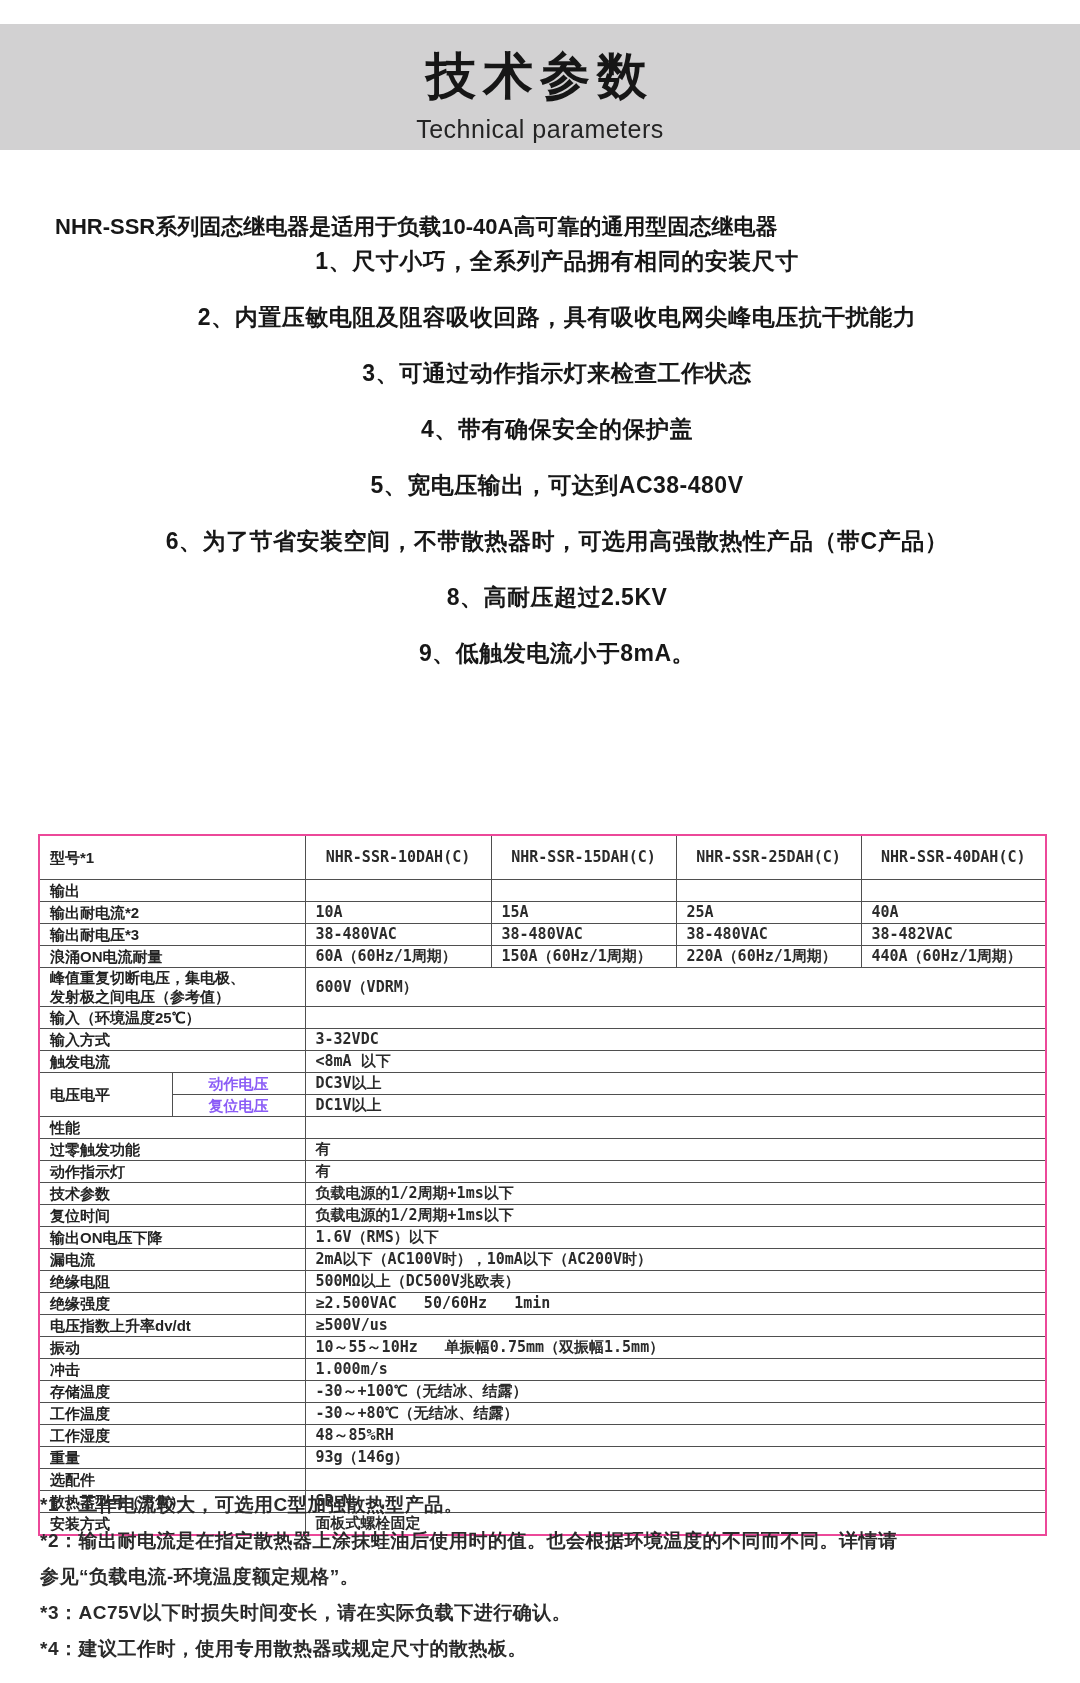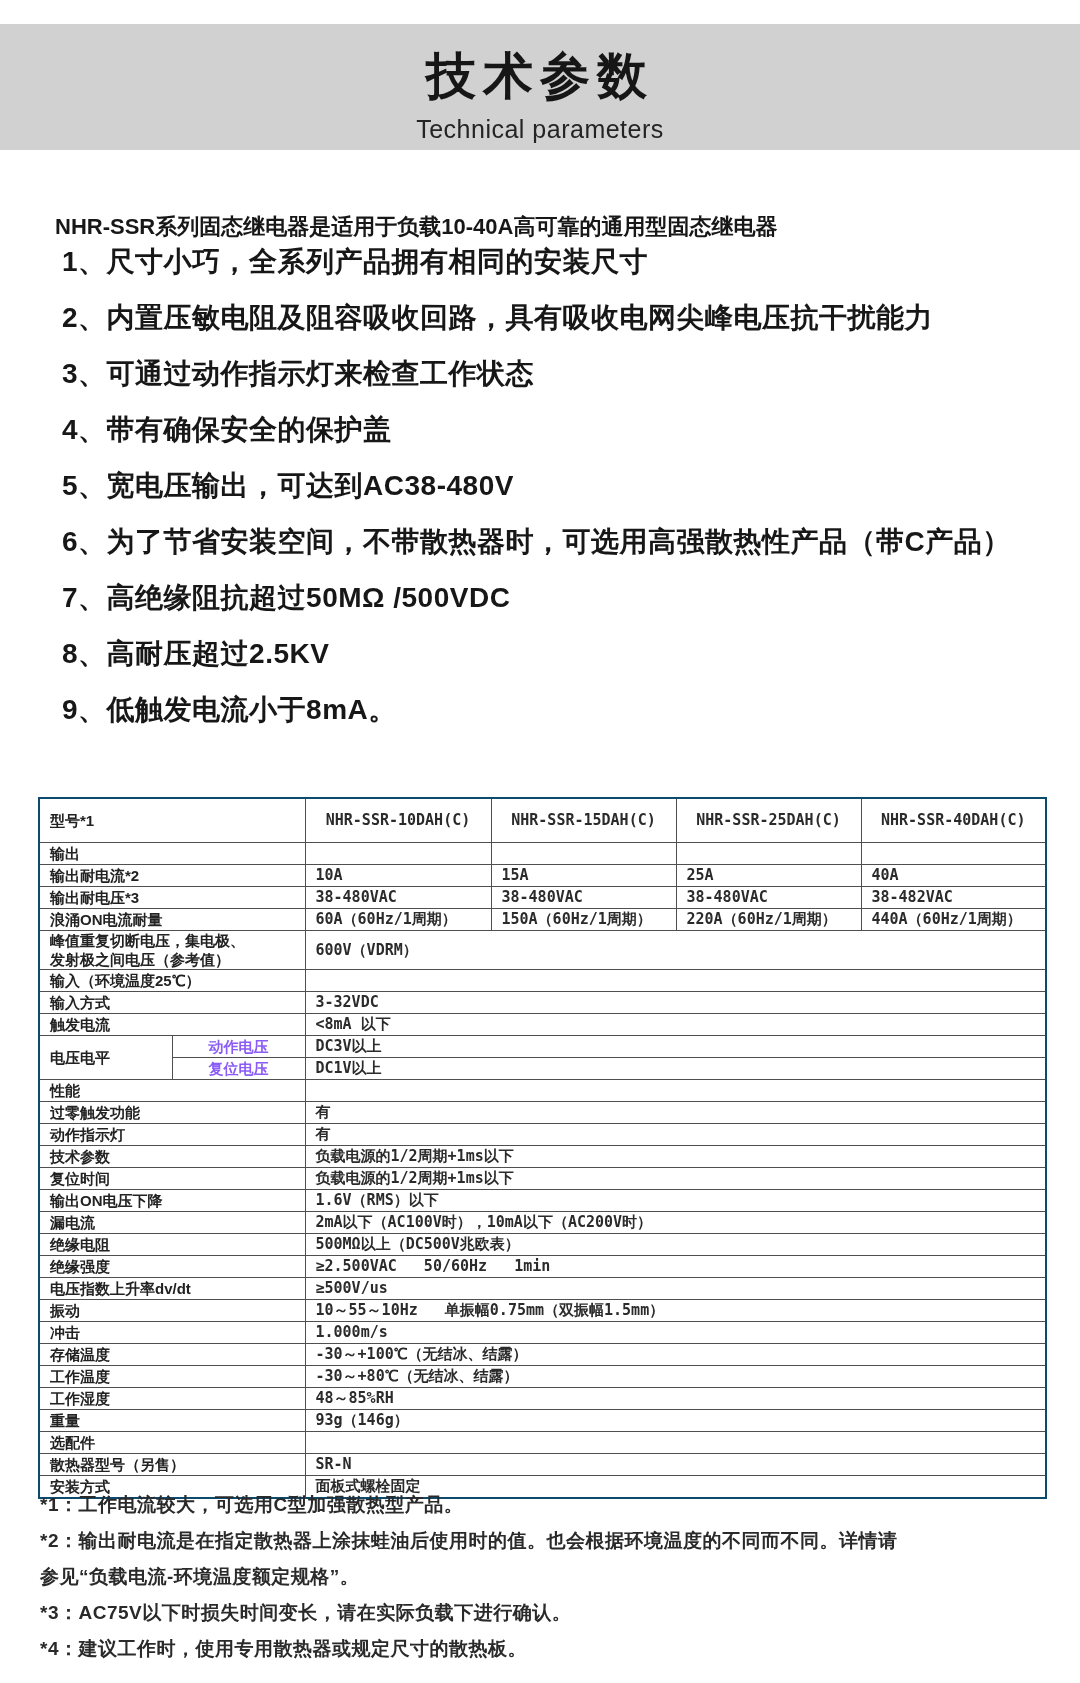--- a/index.html
+++ b/index.html
@@ -29,30 +29,32 @@
     line-height: 22px; font-weight: normal;
   }
 
   
   .intro {
     position: absolute; top: 190px; left: 55px; width: 990px;
     font-size: 22px; font-weight: bold; color: #171717;
   }
   .features { position: absolute; top: 249px; left: 62px; width: 990px; }
   .feature {
-    font-size: 28px; font-weight: bold; color: #171717;
+    font-size: 23px; font-weight: bold; color: #171717;
     line-height: 25px; margin-bottom: 31px;
     letter-spacing: 0.5px;
+    text-align: center;
   }
 
   
   .spec-table-wrap { position: absolute; top: 797px; left: 38px; width: 1007px; }
   table.spec {
     width: 1007px; border-collapse: collapse; table-layout: fixed;
-    border: 2px solid #0c4a6e;
+    border: 2px solid #ec4899;
+    margin-top: 37px;
   }
   table.spec td {
     border: 1px solid #4f4f4f;
     height: 22px; padding: 0 10px;
     font-size: 15px; line-height: 19px;
     vertical-align: middle;
     overflow: hidden;
   }
   td.lbl { font-weight: bold; color: #222; white-space: pre-wrap; }
   td.val {
@@ -83,21 +85,20 @@
 
   <p class="intro">NHR-SSR系列固态继电器是适用于负载10-40A高可靠的通用型固态继电器</p>
 
   <div class="features">
       <div class="feature">1、尺寸小巧，全系列产品拥有相同的安装尺寸</div>
       <div class="feature">2、内置压敏电阻及阻容吸收回路，具有吸收电网尖峰电压抗干扰能力</div>
       <div class="feature">3、可通过动作指示灯来检查工作状态</div>
       <div class="feature">4、带有确保安全的保护盖</div>
       <div class="feature">5、宽电压输出，可达到AC38-480V</div>
       <div class="feature">6、为了节省安装空间，不带散热器时，可选用高强散热性产品（带C产品）</div>
-      <div class="feature">7、高绝缘阻抗超过50MΩ /500VDC</div>
       <div class="feature">8、高耐压超过2.5KV</div>
       <div class="feature">9、低触发电流小于8mA。</div>
     </div>
 
   <div class="spec-table-wrap">
     <table class="spec">
       <colgroup>
         <col style="width:133px">
           <col style="width:133px">
         <col style="width:186px">

